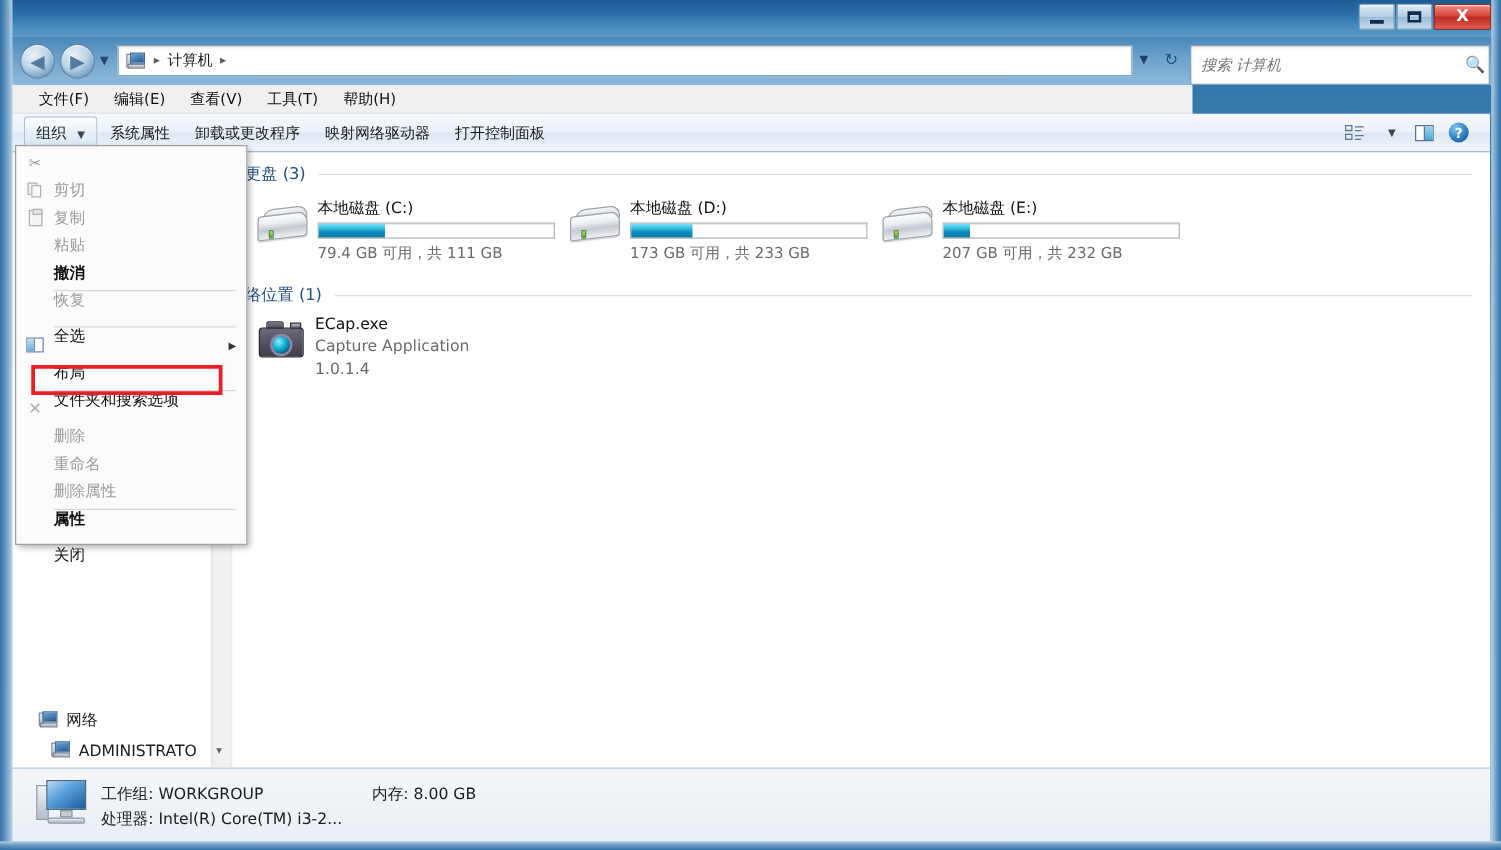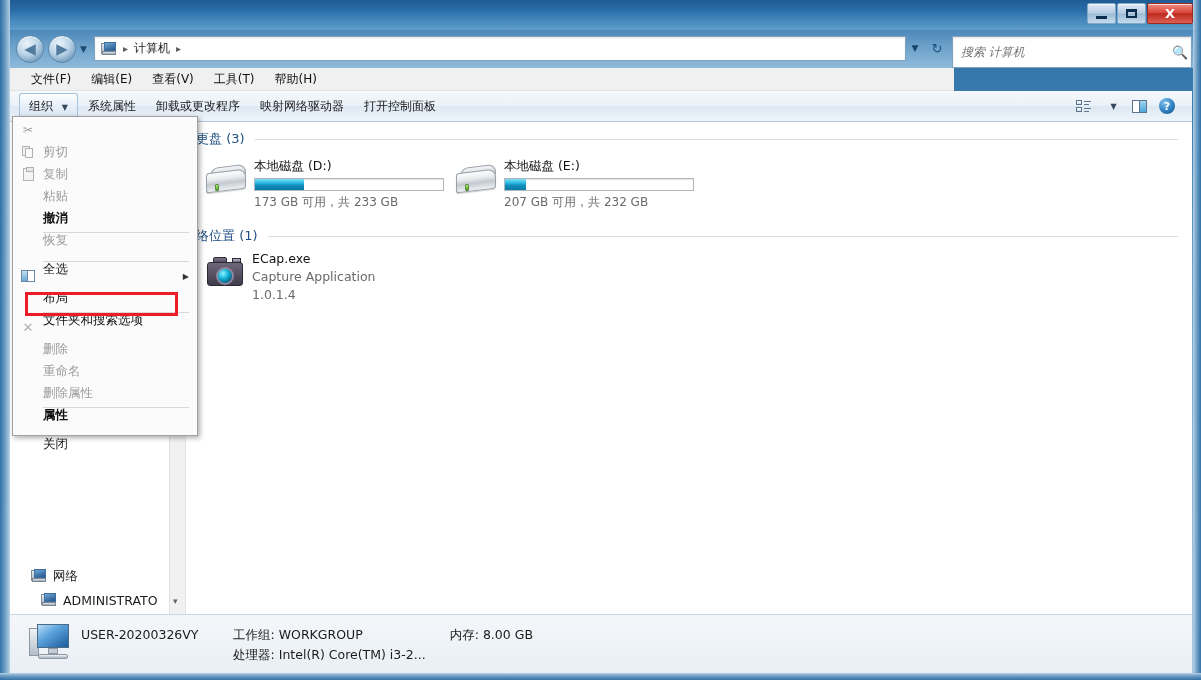--- a/index.html
+++ b/index.html
@@ -388,20 +388,34 @@
 
     <div id="content">
 
       <div class="group-head">
         <span class="group-title">更盘 (3)</span>
         <span class="group-rule"></span>
       </div>
 
       <div class="tilerow">
 
+        <div class="tile">
+          <span class="drive-icon">
+            <span class="drive-top"></span>
+              <span class="drive-body"></span>
+              <span class="drive-led"></span>
+          </span>
+          <span class="tile-text">
+            <span class="tile-name" style="display:block">本地磁盘 (C:)</span>
+            <span class="bar-outer" style="display:block">
+              <span class="bar-fill" style="display:block;width:28%"></span>
+            </span>
+            <span class="tile-sub" style="display:block">79.4 GB 可用，共 111 GB</span>
+          </span>
+        </div>
 
         <div class="tile">
           <span class="drive-icon">
             <span class="drive-top"></span>
               <span class="drive-body"></span>
               <span class="drive-led"></span>
           </span>
           <span class="tile-text">
             <span class="tile-name" style="display:block">本地磁盘 (D:)</span>
             <span class="bar-outer" style="display:block">
@@ -451,23 +465,20 @@
   </div>
 
   <div id="statusbar">
     <span class="status-pc">
       <span class="tower"></span>
         <span class="scr"></span>
         <span class="neck"></span>
         <span class="foot"></span>
     </span>
     <div class="status-cols">
-      <div class="st-c1">
-        <div class="st-label">USER-20200326VY</div>
-      </div>
       <div class="st-c2">
         <div class="st-label">
           <span>工作组:</span>
           <span>WORKGROUP</span>
         </div>
         <div class="st-label" style="margin-top:3px;white-space:nowrap;">
           <span>处理器:</span>
           <span>Intel(R) Core(TM) i3-2...</span>
         </div>
       </div>

